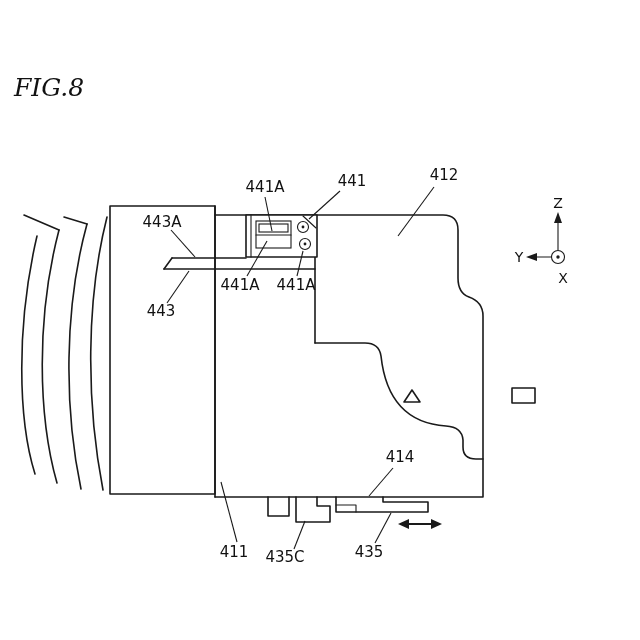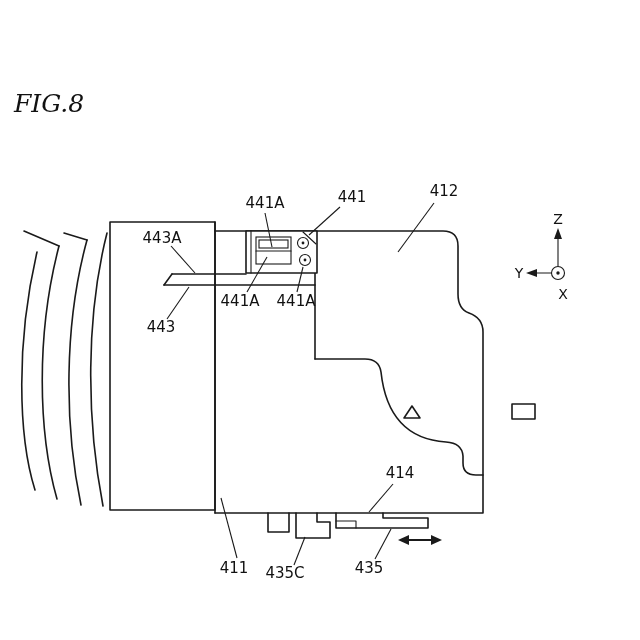--- a/index.html
+++ b/index.html
@@ -3,21 +3,21 @@
 <meta charset="utf-8">
 <style>
   html, body {
     margin: 0;
     padding: 0;
     background: #ffffff;
     width: 640px;
     height: 640px;
     overflow: hidden;
   }
-  .canvas-wrap { width: 640px; height: 590px; margin-top: 16px; }
+  .canvas-wrap { width: 640px; height: 590px; }
   svg { display: block; }
   .outline {
     stroke: var(--line, #1a1a1a);
     stroke-width: 1.6;
     fill: none;
     stroke-linecap: round;
     stroke-linejoin: round;
   }
   .thin {
     stroke: var(--line, #1a1a1a);

